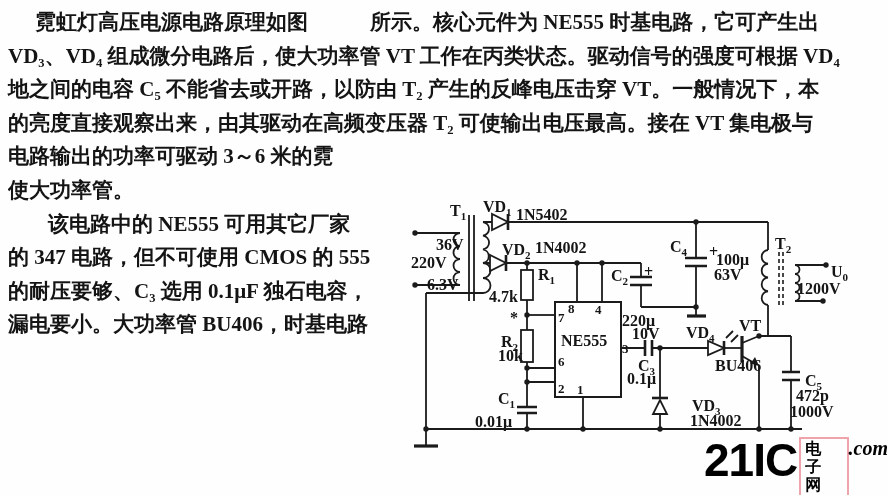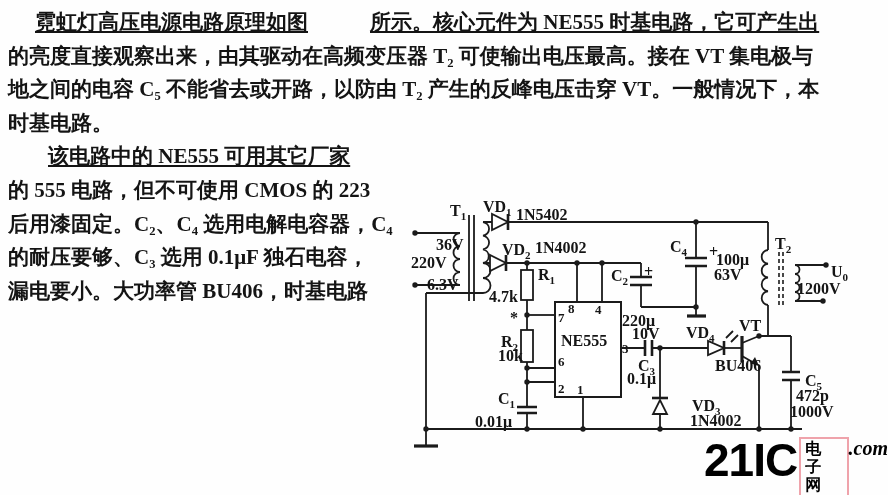--- a/index.html
+++ b/index.html
@@ -6,22 +6,22 @@
   .page{
     position:relative;width:888px;height:495px;background:#fefefe;
     font-family:"Liberation Serif","DejaVu Serif",serif;color:#141414;
     overflow:hidden;
   }
   .textblock{
     position:absolute;left:8px;top:6px;width:876px;
     font-size:21px;line-height:33.6px;font-weight:600;
   }
   .line{white-space:nowrap;height:33.6px;}
-  .line.indent1{padding-left:27px;text-decoration:underline;}
-  .line.indent2{padding-left:40px;text-decoration:underline;}
+  .line.indent1{padding-left:27px;}
+  .line.indent2{padding-left:40px;}
   .line.leftcol{width:398px;overflow:hidden;}
   .fig-gap{display:inline-block;width:62px;}
   svg.schematic{position:absolute;left:405px;top:195px;}
   svg.schematic text{fill:#151515;font-family:"Liberation Serif","DejaVu Serif",serif;font-size:16px;font-weight:600;}
   svg.schematic .sub{font-size:11px;}
   svg.schematic .pin{font-size:13px;font-weight:600;}
   .wire{stroke:#1b1b1b;stroke-width:1.8;fill:none;}
   .thick{stroke:#1b1b1b;stroke-width:2.6;fill:none;}
   .bar3{stroke:#1b1b1b;stroke-width:3.2;fill:none;}
   .comp{fill:#fff;stroke:#1b1b1b;stroke-width:1.8;}
@@ -43,26 +43,27 @@
     font-style:italic;font-weight:bold;font-size:20px;line-height:24px;margin-top:-1px;
   }
 </style>
 </head>
 <body>
 
 <div class="page">
 
   <div class="textblock">
     <div class="line indent1"><span>霓虹灯高压电源电路原理如图</span><span class="fig-gap"></span><span>所示。核心元件为 NE555 时基电路，它可产生出</span></div>
+    <div class="line">VD₃、VD₄ 组成微分电路后，使大功率管 VT 工作在丙类状态。驱动信号的强度可根据 VD₄</div>
+    <div class="line">地之间的电容 C₅ 不能省去或开路，以防由 T₂ 产生的反峰电压击穿 VT。一般情况下，本</div>
     <div class="line">的亮度直接观察出来，由其驱动在高频变压器 T₂ 可使输出电压最高。接在 VT 集电极与</div>
-    <div class="line">地之间的电容 C₅ 不能省去或开路，以防由 T₂ 产生的反峰电压击穿 VT。一般情况下，本</div>
-    <div class="line leftcol">时基电路。</div>
+    <div class="line leftcol">电路输出的功率可驱动 3～6 米的霓</div>
+    <div class="line leftcol">使大功率管。</div>
     <div class="line leftcol indent2">该电路中的 NE555 可用其它厂家</div>
-    <div class="line leftcol">的 555 电路，但不可使用 CMOS 的 223</div>
-    <div class="line leftcol">后用漆固定。C₂、C₄ 选用电解电容器，C₄</div>
+    <div class="line leftcol">的 347 电路，但不可使用 CMOS 的 555</div>
     <div class="line leftcol">的耐压要够、C₃ 选用 0.1μF 独石电容，</div>
     <div class="line leftcol">漏电要小。大功率管 BU406，时基电路</div>
   </div>
 
   <svg class="schematic" width="478" height="275" viewBox="405 195 478 275" xmlns="http://www.w3.org/2000/svg">
 
     <g>
       <path class="wire" d="M415,233 H460 M415,285 H460"></path>
       <circle class="dot" cx="415" cy="233" r="2.7"></circle>
         <circle class="dot" cx="415" cy="285" r="2.7"></circle>

